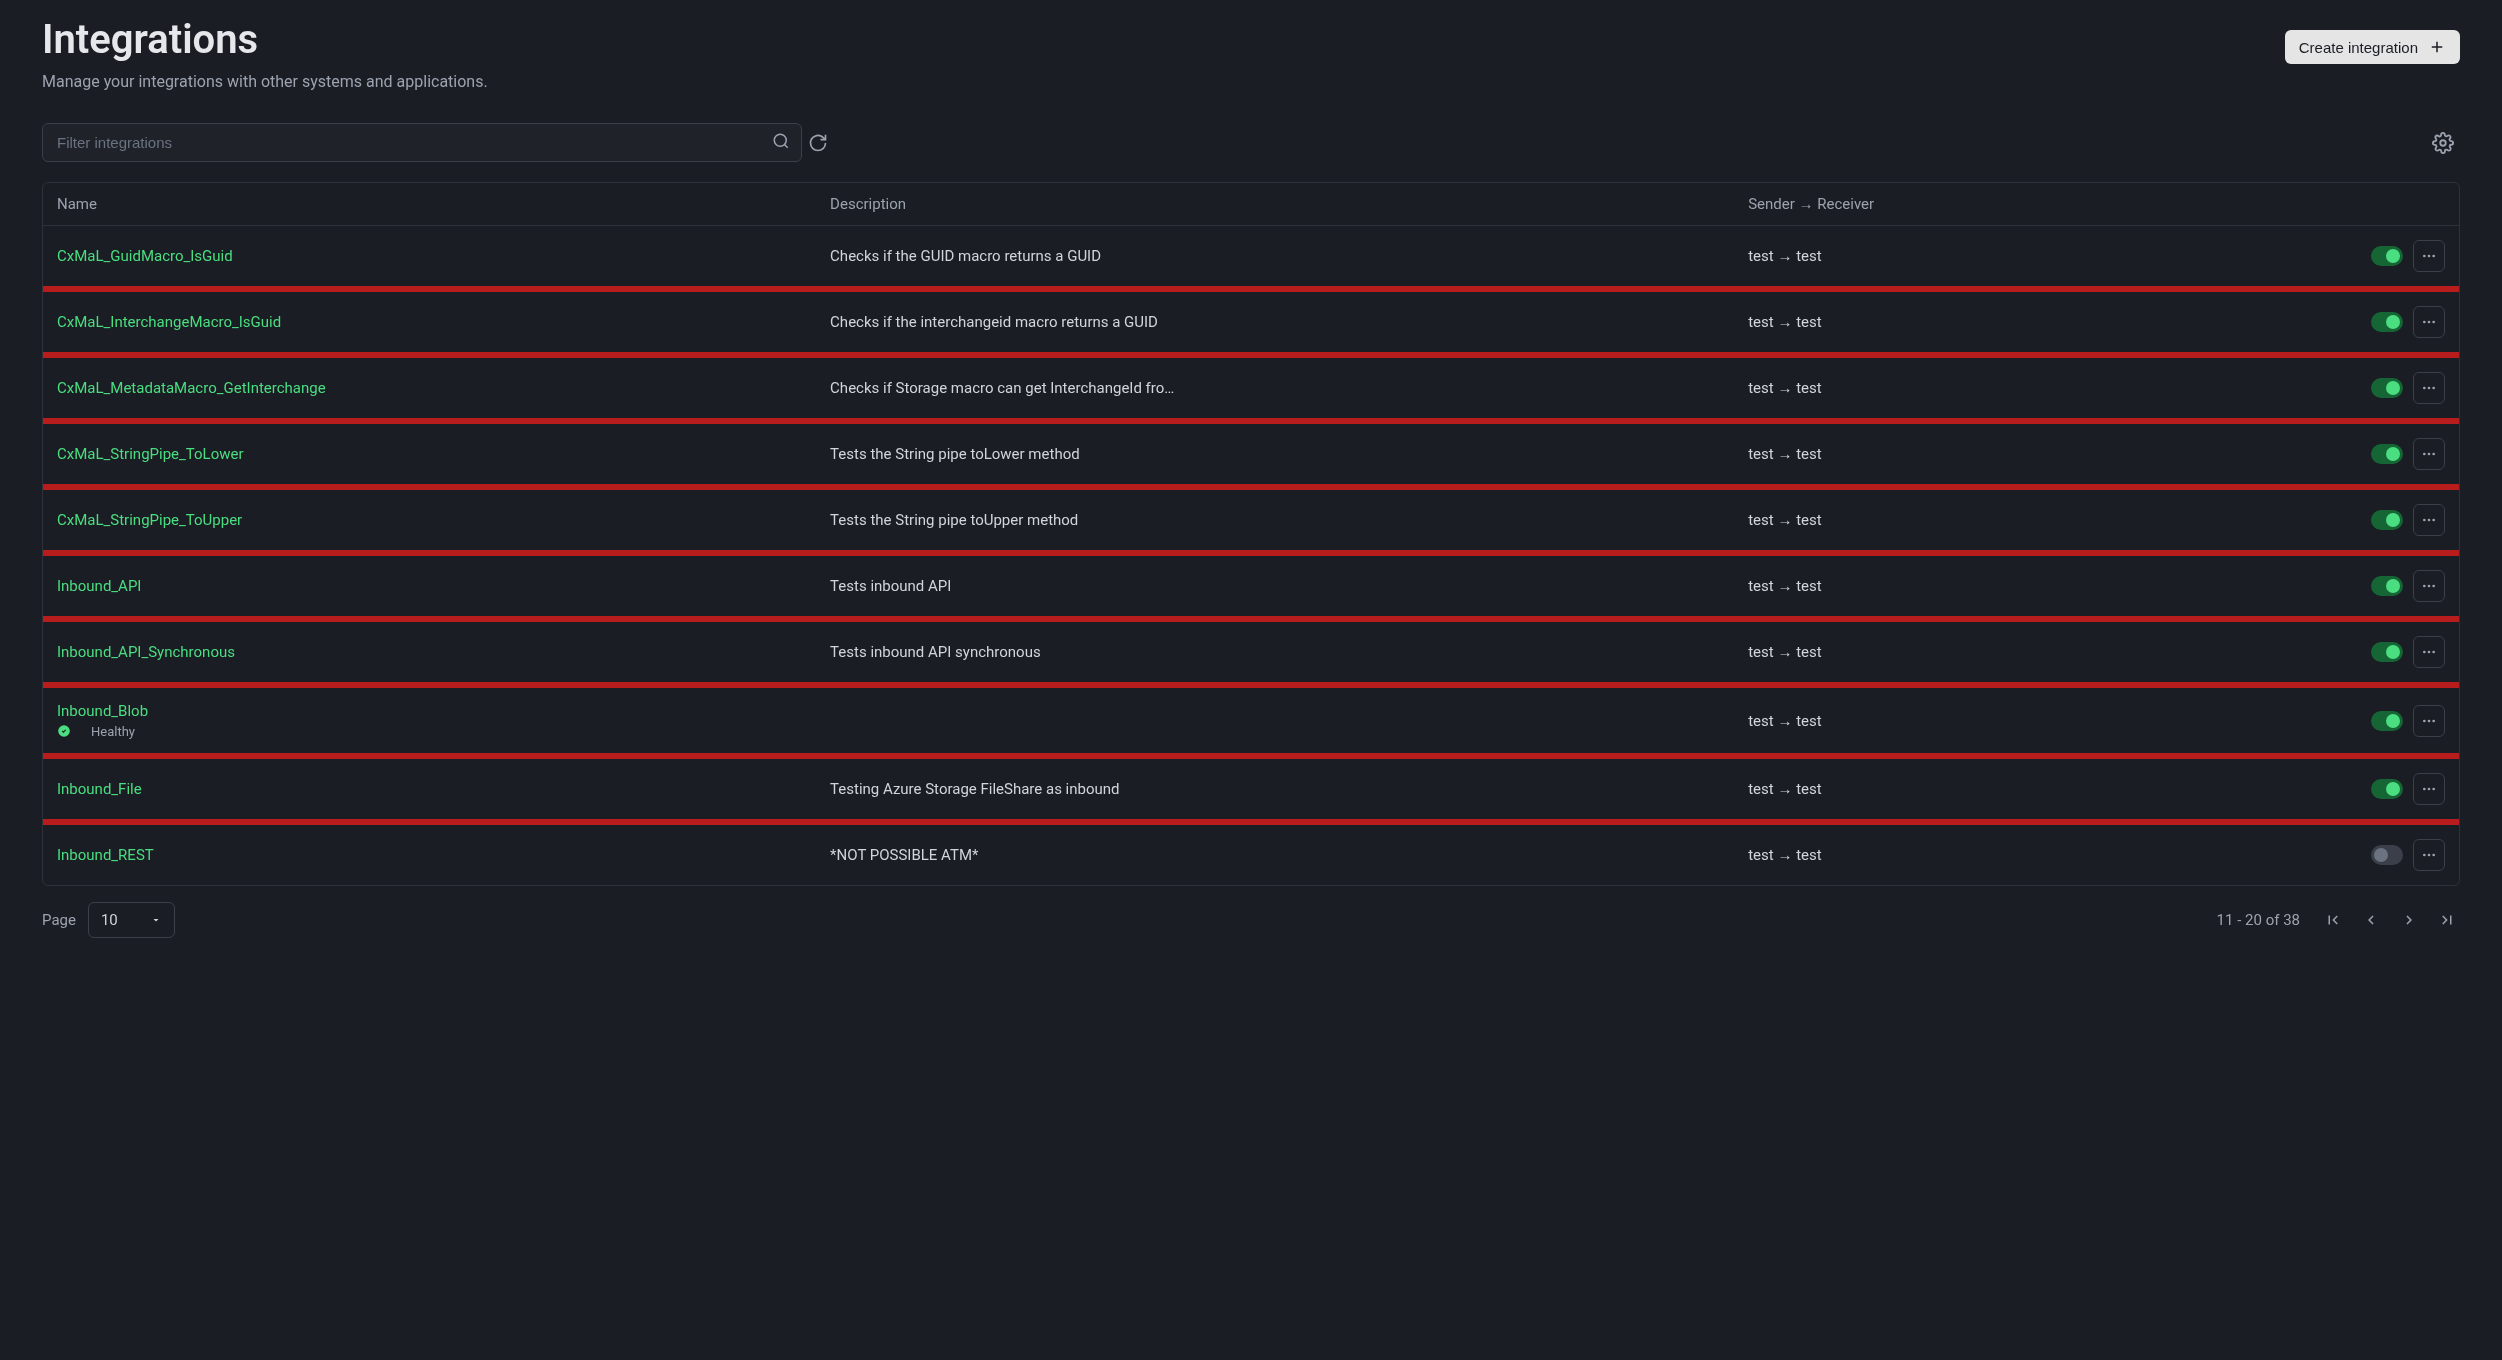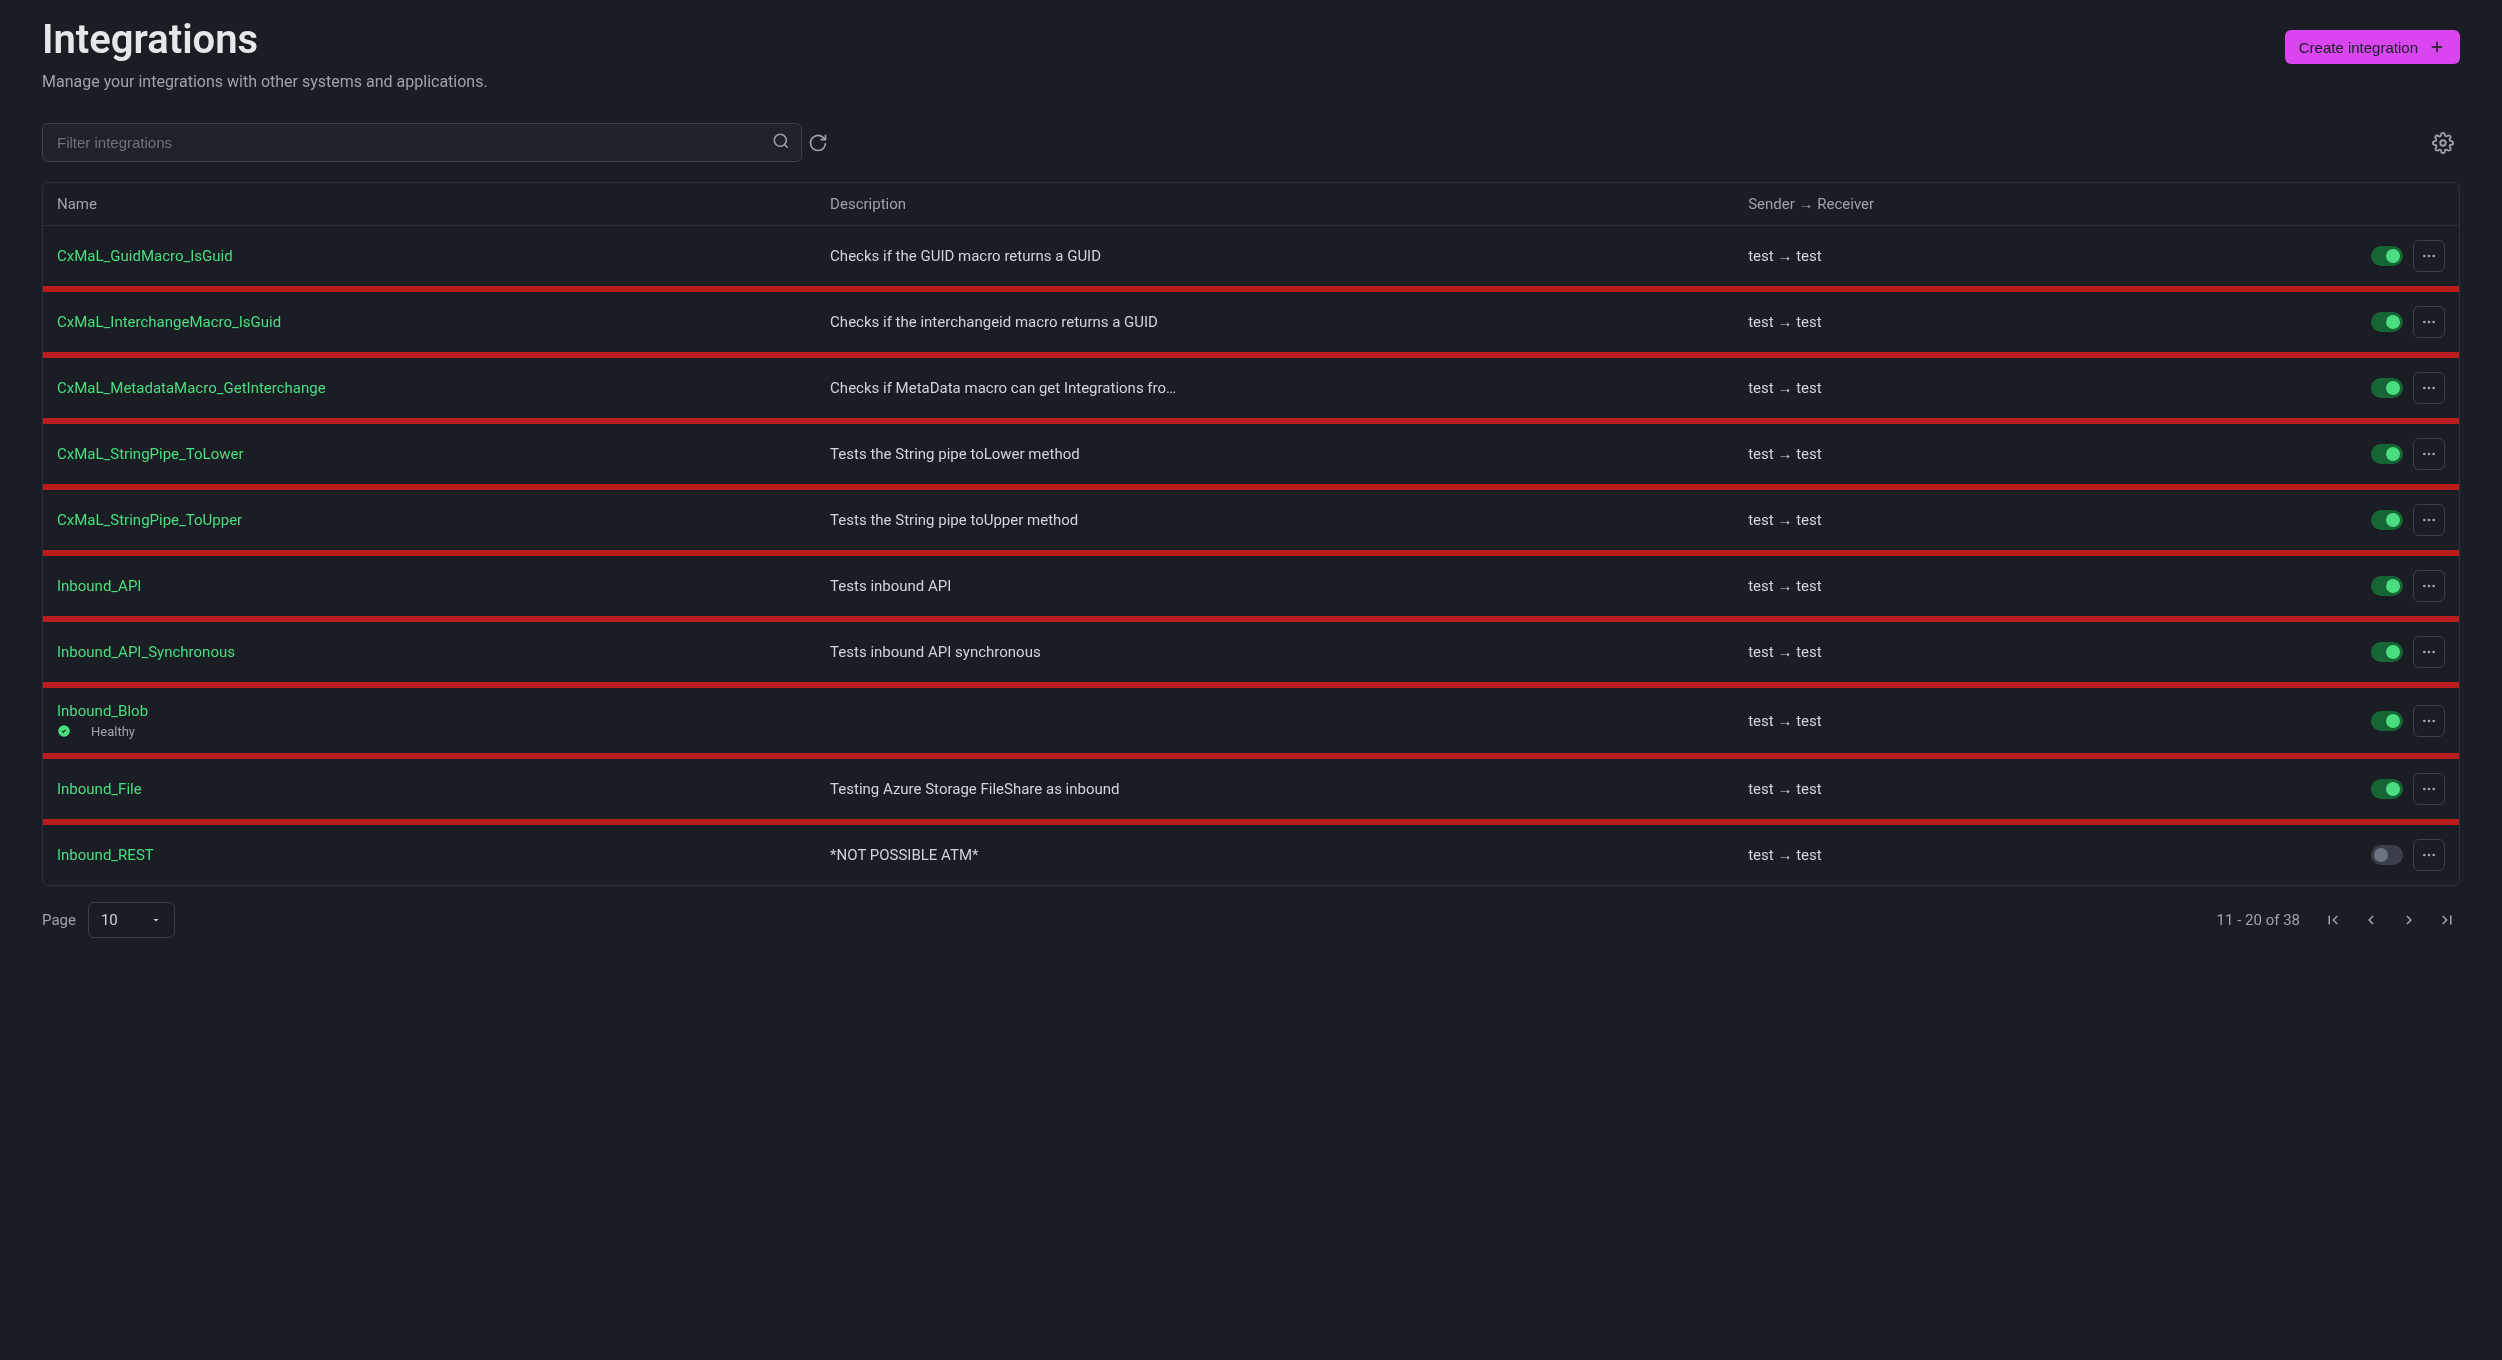--- a/index.html
+++ b/index.html
@@ -28,21 +28,21 @@
       color: #e5e7eb;
     }
 
     .page-subtitle {
       font-size: 16px;
       color: #9ca3af;
       margin-bottom: 32px;
     }
 
     .create-btn {
-      background-color: #d946ef;
+      background-color: #e5e5e5;
       color: #1a1d23;
       border: none;
       padding: 8px 14px;
       border-radius: 6px;
       font-size: 15px;
       font-weight: 500;
       display: inline-flex;
       align-items: center;
       gap: 10px;
       cursor: pointer;
@@ -360,21 +360,21 @@
                 <circle cx="5" cy="12" r="2"></circle>
                 <circle cx="12" cy="12" r="2"></circle>
                 <circle cx="19" cy="12" r="2"></circle>
               </svg>
             </button></td>
         </tr>
         <tr>
           <td>
             <div class="name-link">CxMaL_MetadataMacro_GetInterchange</div>
           </td>
-          <td>Checks if MetaData macro can get Integrations fro…</td>
+          <td>Checks if Storage macro can get InterchangeId fro…</td>
           <td>test → test</td>
           <td class="actions-cell"><span class="toggle on"><span class="toggle-knob"></span></span><button class="more-btn">
               <svg viewBox="0 0 24 24" fill="currentColor">
                 <circle cx="5" cy="12" r="2"></circle>
                 <circle cx="12" cy="12" r="2"></circle>
                 <circle cx="19" cy="12" r="2"></circle>
               </svg>
             </button></td>
         </tr>
         <tr>

